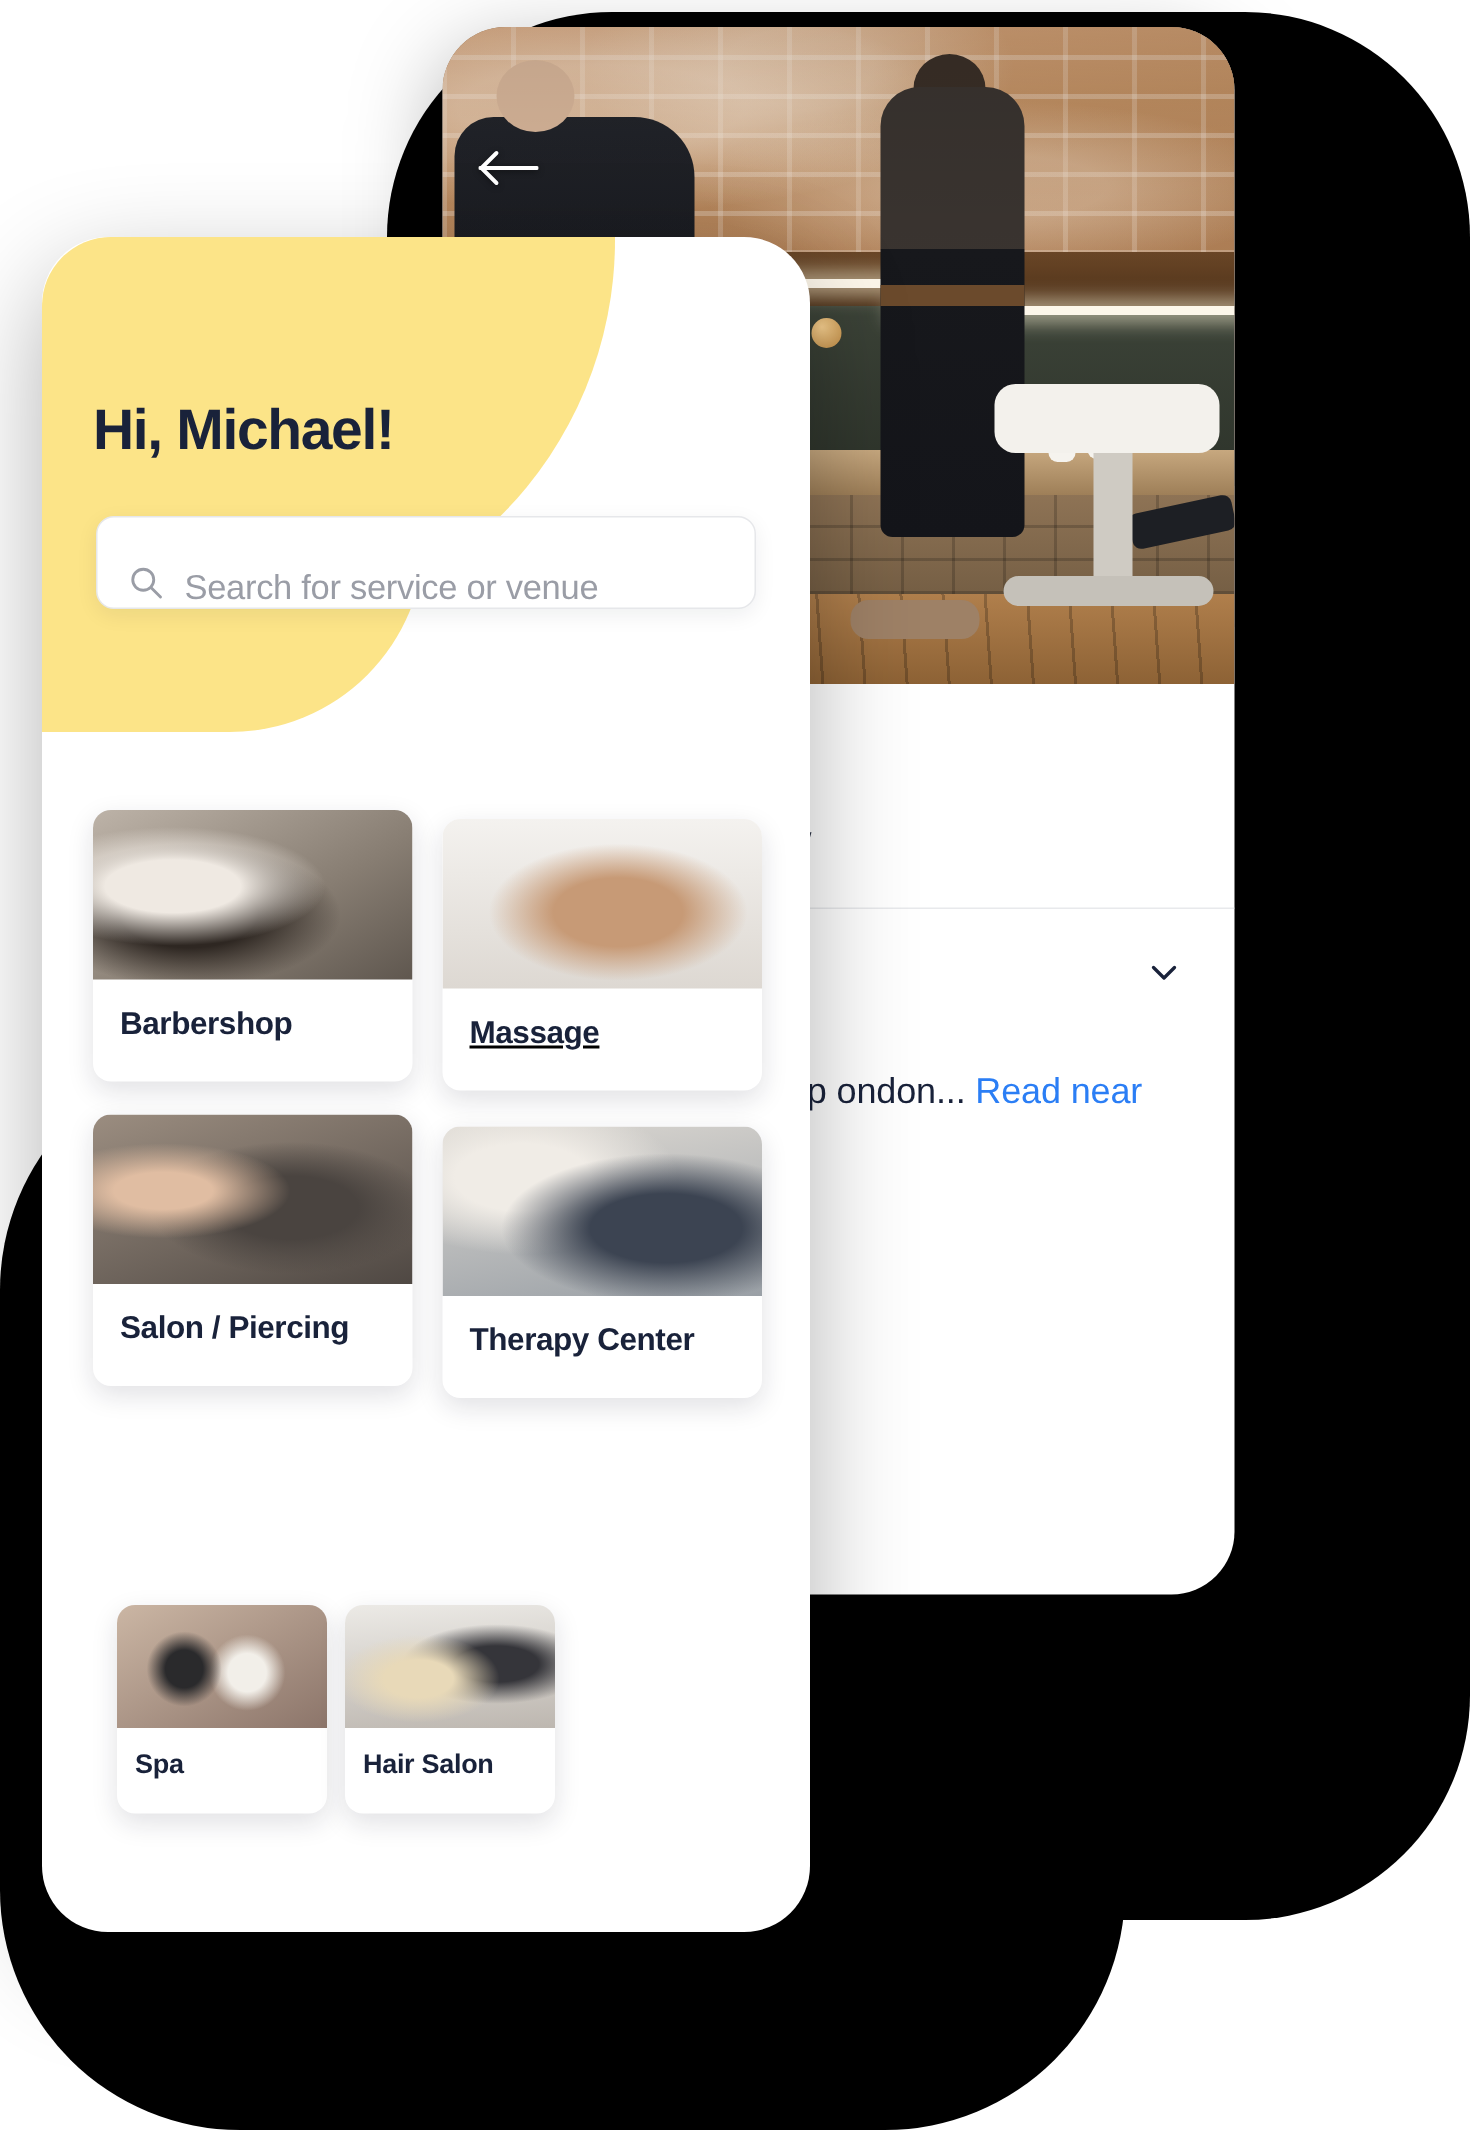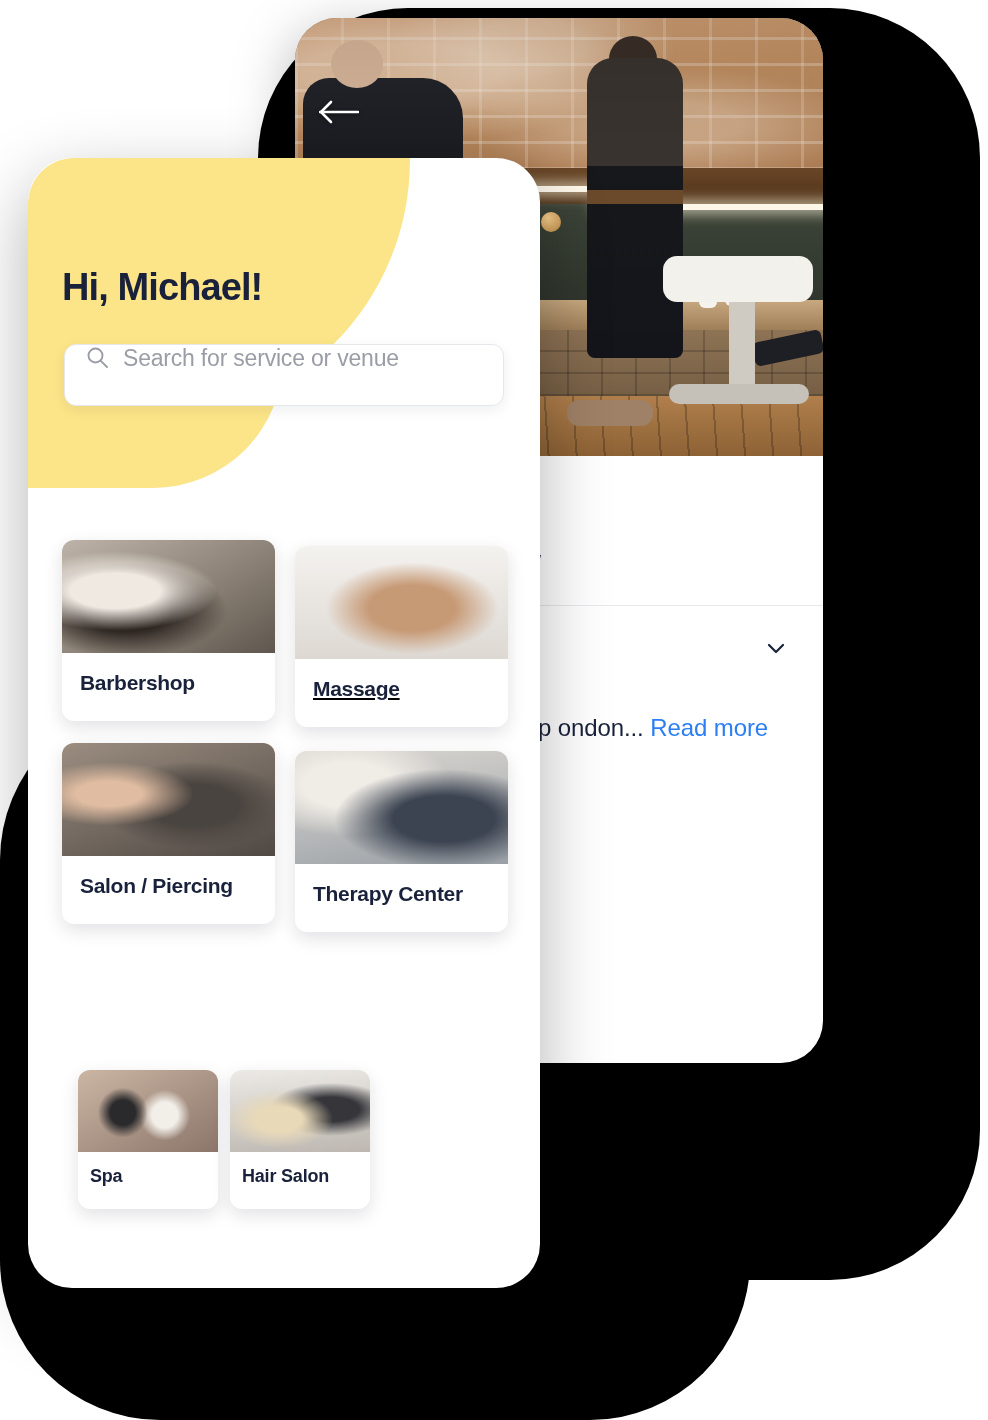--- a/index.html
+++ b/index.html
@@ -150,21 +150,21 @@
     border-radius:0 0 150px 0;
   }
   .greeting{
     position:absolute;left:34px;top:108px;
     font-size:38px;font-weight:bold;color:#19223a;letter-spacing:-.9px;
   }
   .search-box{
     position:absolute;left:36px;top:186px;width:440px;height:62px;
     background:#fff;border:1px solid #e6e7ea;border-radius:12px;
     box-shadow:0 4px 14px rgba(20,25,45,.07);
-    display:flex;align-items:flex-start;padding:0 20px;box-sizing:border-box;
+    display:flex;align-items:flex-end;padding:0 20px;box-sizing:border-box;
   }
   .search-icon{flex:0 0 auto;margin-right:14px;}
   .search-ph{color:#9a9da6;font-size:23px;letter-spacing:-.2px;}
 
   .section-title{
     font-size:30px;font-weight:bold;color:#19223a;letter-spacing:-.7px;
     margin:0;
   }
   .sec-popular{position:absolute;left:34px;top:320px;}
   .sec-other{position:absolute;left:34px;top:855px;}
@@ -290,21 +290,21 @@
       <span class="hours-text">n - 6pm</span>
       <span class="chev">
         <svg width="26" height="26" viewBox="0 0 26 26" fill="none">
           <path d="M6 10 L13 17 L20 10" stroke="#19223a" stroke-width="2.2" stroke-linecap="round" stroke-linejoin="round"></path>
         </svg>
       </span>
     </div>
 
     <div class="venue-desc">
       <span>shop is a barbershop ondon...</span>
-      <span class="read-more">Read more</span>
+      <span class="read-more">Read near</span>
     </div>
   </div>
 
   <div class="phone-front">
 
     <div class="yellow-blob"></div>
     <div class="yellow-blob2"></div>
 
     <div class="greeting">Hi, Michael!</div>
 

